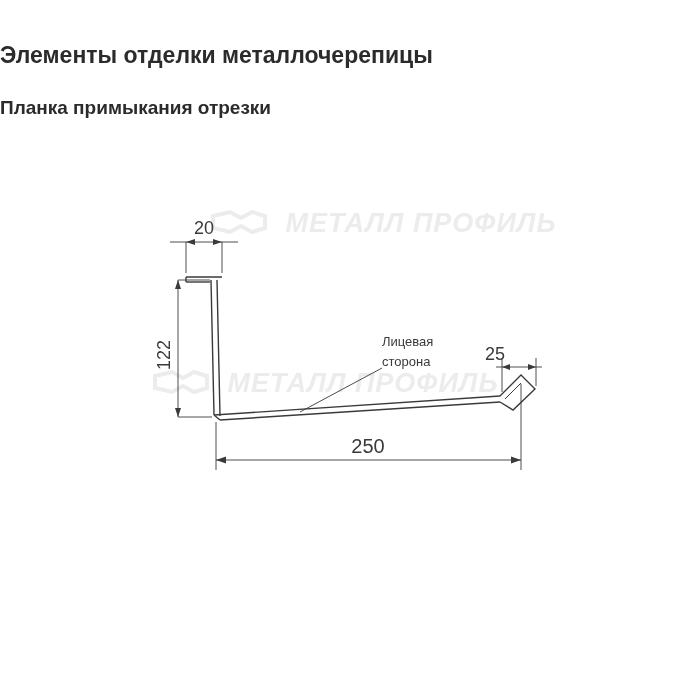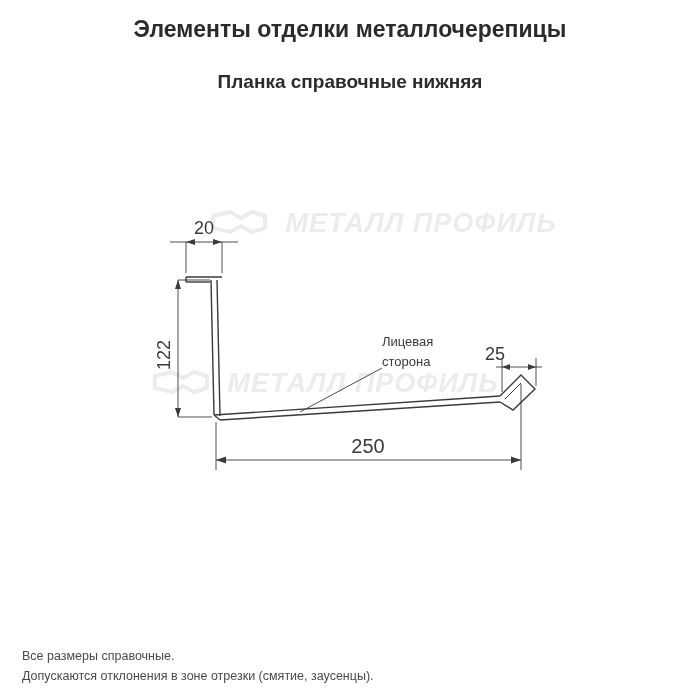--- a/index.html
+++ b/index.html
@@ -18,22 +18,22 @@
   .page {
     position: relative;
     width: 700px;
     height: 700px;
   }
   .titles {
     position: absolute;
     top: 0;
     left: 0;
     width: 700px;
-    text-align: center;
-    padding-top: 16px;
+    text-align: left;
+    padding-top: 42px;
   }
   .title-main {
     font-size: 23px;
     font-weight: bold;
     color: #2b2b2b;
     letter-spacing: 0px;
     line-height: 1.2;
   }
   .title-sub {
     font-size: 19px;
@@ -95,21 +95,21 @@
     fill: #3a3a3a;
   }
 </style>
 </head>
 <body>
 
 <div class="page">
 
   <div class="titles">
     <div class="title-main">Элементы отделки металлочерепицы</div>
-    <div class="title-sub">Планка справочные нижняя</div>
+    <div class="title-sub">Планка примыкания отрезки</div>
   </div>
 
   <div class="watermarks">
     <div class="wm wm1">
       <span class="glyph">
         <svg width="58" height="26" viewBox="0 0 58 26" aria-hidden="true">
           <path d="M3 7 L20 3 L31 9 L42 3 L55 7 L55 19 L42 23 L31 17 L20 23 L3 19 Z" fill="none" stroke="#ececec" stroke-width="4"></path>
         </svg>
       </span>
       <span>МЕТАЛЛ ПРОФИЛЬ</span>
@@ -184,18 +184,14 @@
 
       <g>
         <path d="M300 242 L382 198" fill="none" stroke="#3a3a3a" stroke-width="0.9"></path>
         <text x="382" y="176" font-size="13">Лицевая</text>
         <text x="382" y="196" font-size="13">сторона</text>
       </g>
 
     </svg>
   </div>
 
-  <div class="footer">
-    <div>Все размеры справочные.</div>
-    <div>Допускаются отклонения в зоне отрезки (смятие, заусенцы).</div>
-  </div>
 
 </div>
 
 </body></html>

